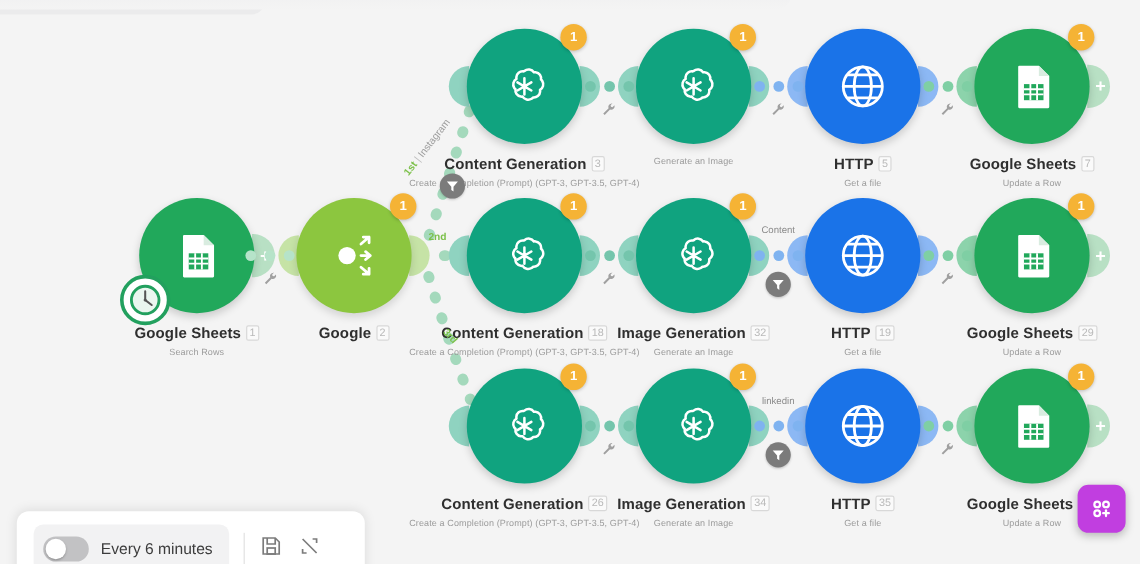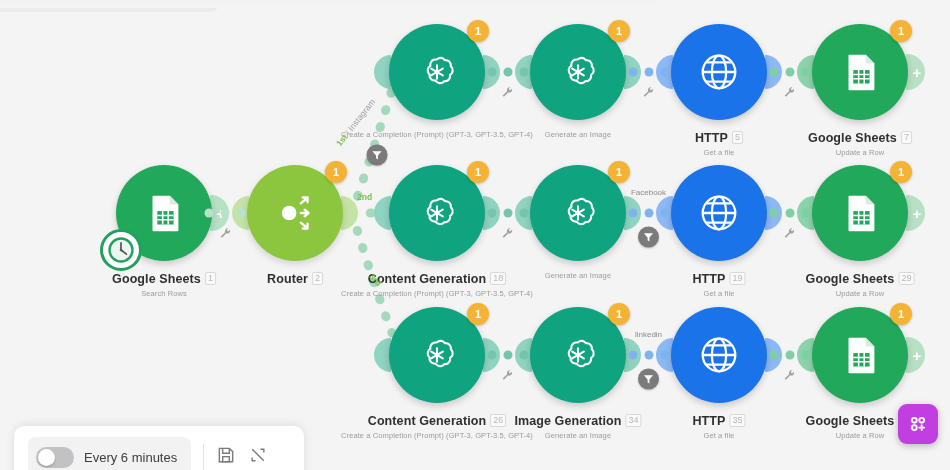--- a/index.html
+++ b/index.html
@@ -226,21 +226,21 @@
   <div class="bulb" style="background:#8cc63f">
     <svg width="58" height="58" viewBox="0 0 60 60" fill="none" stroke="#fff" stroke-width="2.4" stroke-linecap="round" stroke-linejoin="round">
       <circle cx="24" cy="30" r="7.5" fill="#fff" stroke="none"></circle>
       <path d="M36 20l7-6M43 14h-5M43 14v5"></path>
       <path d="M36 30h8M44 30l-4-3.4M44 30l-4 3.4"></path>
       <path d="M36 40l7 6M43 46h-5M43 46v-5"></path>
     </svg>
   </div>
   <div class="badge">1</div>
   <div class="node-label">
-    <div><span class="node-title">Router</span><span class="node-num">2</span></div>
+    <div><span class="node-title">Google</span><span class="node-num">2</span></div>
   </div>
 </div>
   <div class="conn" style="left:225px; top:213px;">
     <div class="dots">
       <i style="background:#b6e3c9"></i>
           <i style="background:#b6e3c9"></i>
           <i style="background:#b6e3c9"></i>
     </div>
 
     <div class="wrench"><svg width="11" height="11" viewBox="0 0 14 14" fill="#6e6e6e">
@@ -252,20 +252,21 @@
     <div class="cap right" style="background:#8fd3c0"></div>
     <div class="bulb" style="background:#10a37f">
       <svg width="40" height="40" viewBox="0 0 40 40" fill="none" stroke="#fff" stroke-width="2.1" stroke-linejoin="round" stroke-linecap="round">
       <path d="M20 7.2c2.5-2.2 6.2-1.6 7.9 1 .5-.1 1-.1 1.5 0 3 .4 5 3.2 4.4 6.1.4.3.8.7 1.1 1.2 1.6 2.6.7 6-1.9 7.4.1.5.1 1 .1 1.5-.2 3-2.9 5.2-5.9 4.8-.3.4-.7.8-1.2 1.1-2.6 1.6-6 .7-7.5-1.8-.5.1-1 .1-1.5 0-3-.4-5-3.2-4.4-6.1-.4-.3-.8-.7-1.1-1.2-1.6-2.6-.7-6 1.9-7.4-.1-.5-.1-1-.1-1.5.2-3 2.9-5.2 5.9-4.8.2-.1.4-.2.8-.3z"></path>
       <path d="M20 13.3v13.4M14.2 16.6l11.6 6.8M25.8 16.6l-11.6 6.8"></path>
     </svg>
     </div>
     <div class="badge">1</div>
 
     <div class="node-label">
+      <div><span class="node-title">Content Generation</span><span class="node-num">3</span></div>
       <div class="node-sub">Create a Completion (Prompt) (GPT-3, GPT-3.5, GPT-4)</div>
     </div>
   </div>
   <div class="node openai" style="left:578px; top:72px;">
     <div class="cap left" style="background:#8fd3c0"></div>
     <div class="cap right" style="background:#8fd3c0"></div>
     <div class="bulb" style="background:#10a37f">
       <svg width="40" height="40" viewBox="0 0 40 40" fill="none" stroke="#fff" stroke-width="2.1" stroke-linejoin="round" stroke-linecap="round">
       <path d="M20 7.2c2.5-2.2 6.2-1.6 7.9 1 .5-.1 1-.1 1.5 0 3 .4 5 3.2 4.4 6.1.4.3.8.7 1.1 1.2 1.6 2.6.7 6-1.9 7.4.1.5.1 1 .1 1.5-.2 3-2.9 5.2-5.9 4.8-.3.4-.7.8-1.2 1.1-2.6 1.6-6 .7-7.5-1.8-.5.1-1 .1-1.5 0-3-.4-5-3.2-4.4-6.1-.4-.3-.8-.7-1.1-1.2-1.6-2.6-.7-6 1.9-7.4-.1-.5-.1-1-.1-1.5.2-3 2.9-5.2 5.9-4.8.2-.1.4-.2.8-.3z"></path>
       <path d="M20 13.3v13.4M14.2 16.6l11.6 6.8M25.8 16.6l-11.6 6.8"></path>
@@ -367,20 +368,21 @@
     <div class="cap right" style="background:#8fd3c0"></div>
     <div class="bulb" style="background:#10a37f">
       <svg width="40" height="40" viewBox="0 0 40 40" fill="none" stroke="#fff" stroke-width="2.1" stroke-linejoin="round" stroke-linecap="round">
       <path d="M20 7.2c2.5-2.2 6.2-1.6 7.9 1 .5-.1 1-.1 1.5 0 3 .4 5 3.2 4.4 6.1.4.3.8.7 1.1 1.2 1.6 2.6.7 6-1.9 7.4.1.5.1 1 .1 1.5-.2 3-2.9 5.2-5.9 4.8-.3.4-.7.8-1.2 1.1-2.6 1.6-6 .7-7.5-1.8-.5.1-1 .1-1.5 0-3-.4-5-3.2-4.4-6.1-.4-.3-.8-.7-1.1-1.2-1.6-2.6-.7-6 1.9-7.4-.1-.5-.1-1-.1-1.5.2-3 2.9-5.2 5.9-4.8.2-.1.4-.2.8-.3z"></path>
       <path d="M20 13.3v13.4M14.2 16.6l11.6 6.8M25.8 16.6l-11.6 6.8"></path>
     </svg>
     </div>
     <div class="badge">1</div>
 
     <div class="node-label">
+      <div><span class="node-title">Image Generation</span><span class="node-num">32</span></div>
       <div class="node-sub">Generate an Image</div>
     </div>
   </div>
   <div class="node http" style="left:719px; top:213px;">
     <div class="cap left" style="background:#8cb8f4"></div>
     <div class="cap right" style="background:#8cb8f4"></div>
     <div class="bulb" style="background:#1a73e8">
       <svg width="46" height="46" viewBox="0 0 48 48" fill="none" stroke="#fff" stroke-width="2.4">
       <circle cx="24" cy="24" r="17"></circle>
       <ellipse cx="24" cy="24" rx="7.5" ry="17"></ellipse>
@@ -423,21 +425,21 @@
     <div class="wrench"><svg width="11" height="11" viewBox="0 0 14 14" fill="#6e6e6e">
       <path d="M9.9.9a3.6 3.6 0 0 0-3.3 5L.9 11.6l1.5 1.5 5.7-5.7a3.6 3.6 0 0 0 4.6-4.6l-2 2-1.6-.4-.4-1.6 2-2A3.6 3.6 0 0 0 9.9.9z"></path>
     </svg></div>
   </div>
   <div class="conn" style="left:648.5px; top:213px;">
     <div class="dots">
       <i style="background:#7fb3f0"></i>
           <i style="background:#7fb3f0"></i>
           <i style="background:#7fb3f0"></i>
     </div>
-    <div class="conn-label ">Facebook</div>
+    <div class="conn-label ">Content</div>
     <div class="filter-icon">
           <svg width="11" height="11" viewBox="0 0 12 12" fill="#fff">
             <path d="M1 2h10L7 6.6V11L5 9.6V6.6z"></path>
           </svg>
         </div>
   </div>
   <div class="conn" style="left:789.5px; top:213px;">
     <div class="dots">
       <i style="background:#7fcfa4"></i>
           <i style="background:#7fcfa4"></i>

